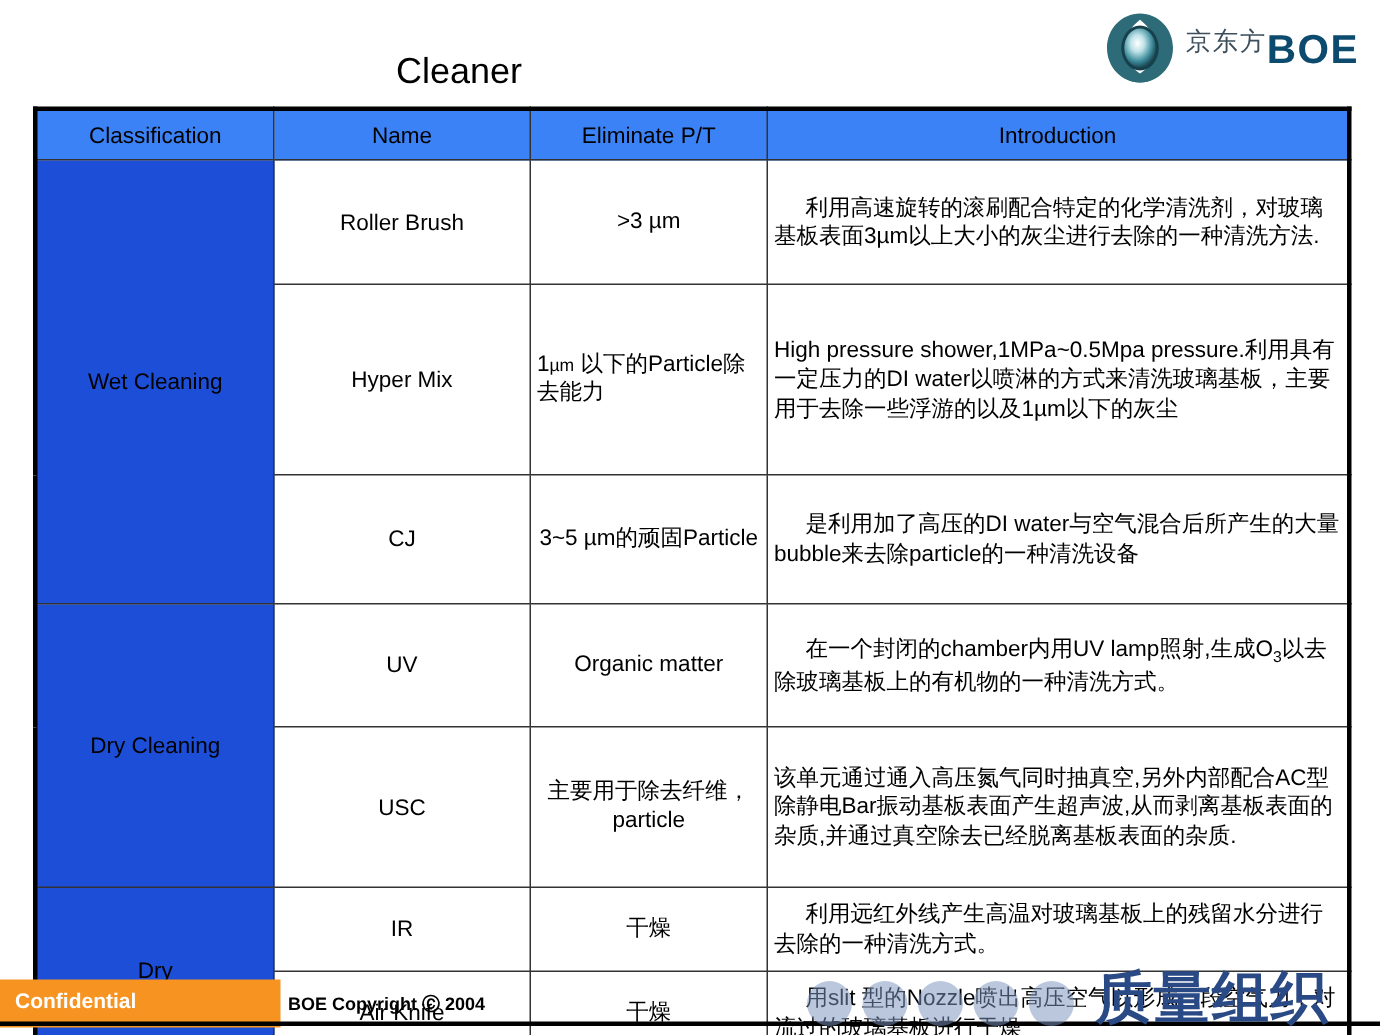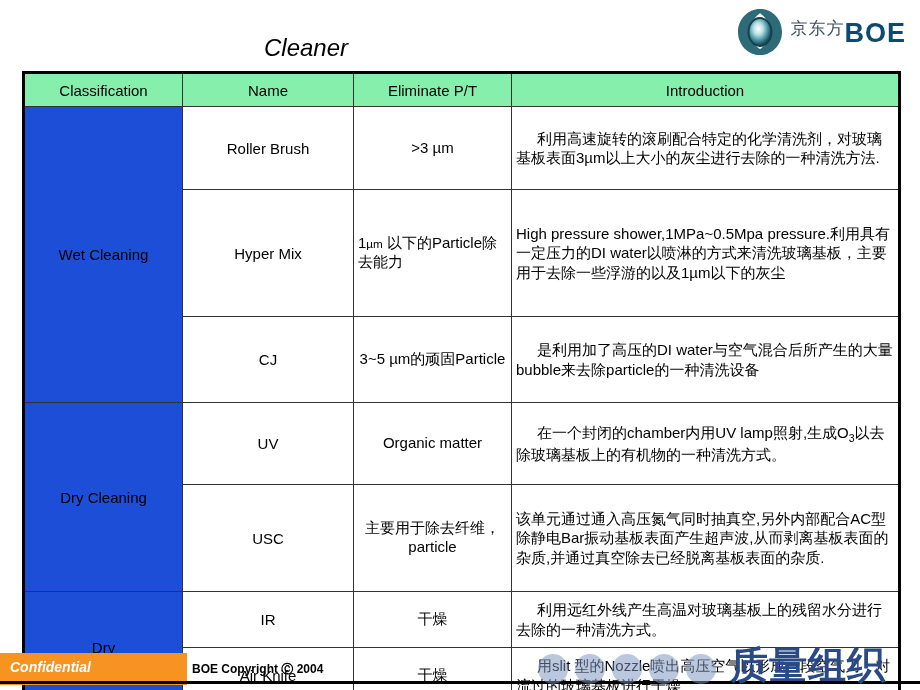--- a/index.html
+++ b/index.html
@@ -20,21 +20,20 @@
   #slide-title {
     position: absolute;
     left: 0;
     top: 34px;
     width: 612px;
     text-align: center;
     font-size: 24px;
     line-height: 28px;
     color: #000;
     white-space: nowrap;
-    font-style: italic;
   }
 
   
   #boe-logo {
     position: absolute;
     right: 14px;
     top: 6px;
     height: 52px;
     display: flex;
     align-items: center;
@@ -84,21 +83,21 @@
     font-weight: normal;
     font-size: 15px;
     color: #000;
   }
   .col-class  { width: 159px; }
   .col-name   { width: 171px; }
   .col-elim   { width: 158px; }
   .col-intro  { width: 388px; }
 
   thead td {
-    background: #86efac;
+    background: #3b82f6;
     text-align: center;
     font-size: 17px;
     height: 28px;
     padding: 3px 4px;
   }
 
   td.cls-cell {
     background: #1d4ed8;
     text-align: center;
     font-size: 17px;
@@ -147,21 +146,20 @@
     height: 32px;
     background: #f79320;
     z-index: 1;
   }
   #footer-confidential {
     position: absolute;
     left: 10px;
     top: 659px;
     font-size: 14px;
     font-weight: bold;
-    font-style: italic;
     color: #ffffff;
     z-index: 2;
     white-space: nowrap;
   }
   #footer-copyright {
     position: absolute;
     left: 192px;
     top: 661px;
     font-size: 12px;
     font-weight: bold;

